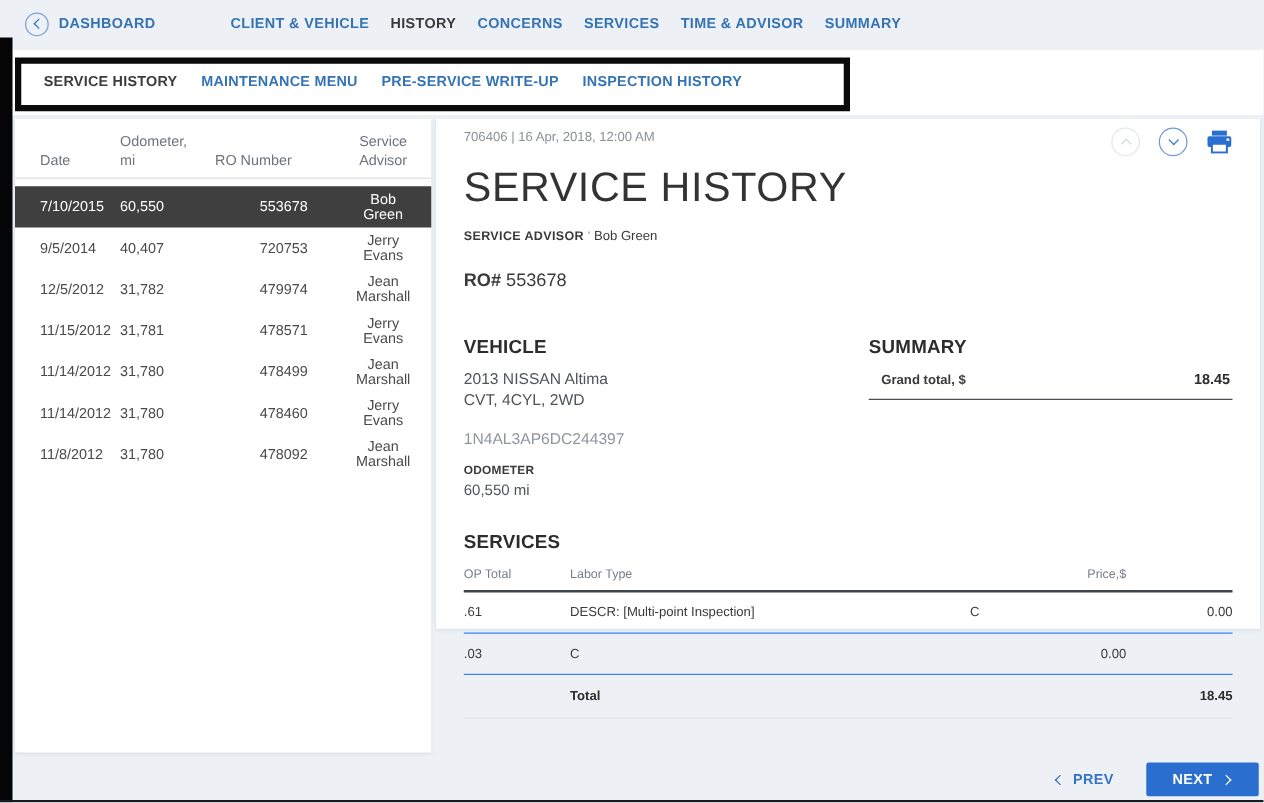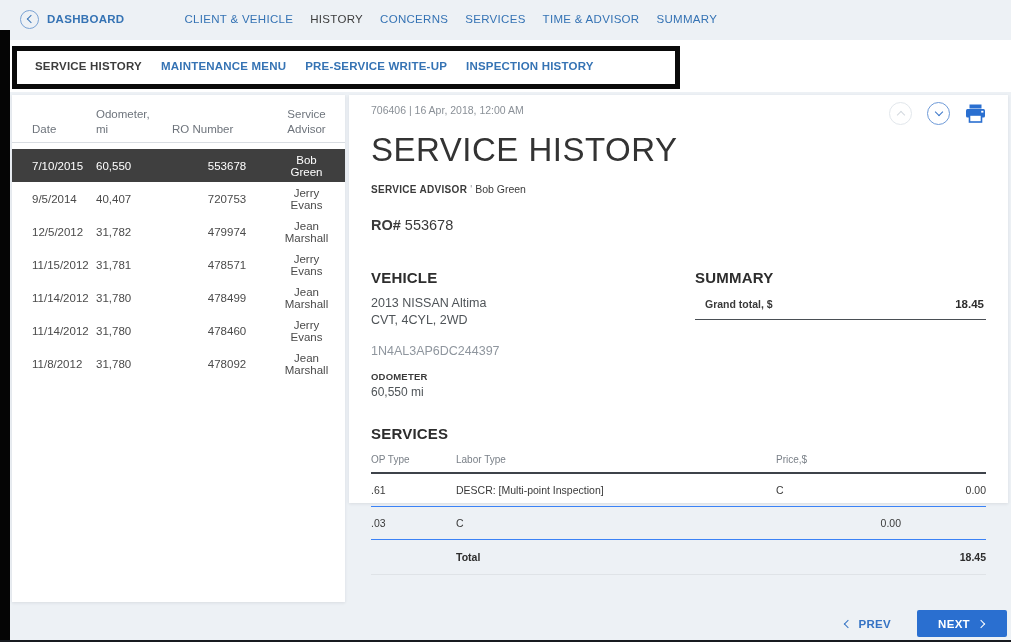--- a/index.html
+++ b/index.html
@@ -14,21 +14,21 @@
 
   
   .topnav { position:absolute; left:0; top:0; width:100%; height:38px; display:flex; align-items:center; }
   .back-group { display:flex; align-items:center; gap:8px; margin-left:20px; cursor:pointer; }
   .back-circle { width:19px; height:19px; border:1.4px solid #7ba3d4; border-radius:50%; display:flex; align-items:center; justify-content:center; }
   .chev { display:inline-block; width:6px; height:6px; border-right:1.6px solid #3b76b8; border-bottom:1.6px solid #3b76b8; }
   .chev.left { transform:rotate(135deg); margin-left:2px; }
   .chev.right { transform:rotate(-45deg); margin-right:2px; }
   .back-label { color:#3573b4; font-size:11.5px; font-weight:bold; letter-spacing:.3px; }
   .topnav-items { display:flex; gap:17px; margin-left:60px; }
-  .topnav-item { font-size:11.5px; font-weight:normal; letter-spacing:.3px; color:#3573b4; cursor:pointer; white-space:nowrap; }
+  .topnav-item { font-size:11.5px; font-weight:bold; letter-spacing:.3px; color:#3573b4; cursor:pointer; white-space:nowrap; }
   .topnav-item.active { color:#3c3c3c; cursor:default; }
 
   
   .subnav-strip { position:absolute; left:0; top:40px; width:100%; height:52px; background:#ffffff; }
   .subnav-items { position:absolute; left:35px; top:60px; display:flex; gap:19px; }
   .subnav-item { font-size:11.5px; font-weight:bold; letter-spacing:.2px; color:#3573b4; cursor:pointer; white-space:nowrap; }
   .subnav-item.active { color:#3c3c3c; cursor:default; }
 
   
   .card { position:absolute; background:#ffffff; box-shadow:0 1px 3px rgba(40,50,60,.10); }
@@ -76,21 +76,21 @@
   .veh-odo-value { margin-top:3px; font-size:12px; color:#4f5458; }
   .sum-row { display:flex; justify-content:space-between; align-items:baseline; margin-top:12px; padding:0 2px 9px 10px; border-bottom:1px solid #4a4f55; }
   .sum-label { font-size:10.5px; font-weight:bold; color:#3a3a3a; }
   .sum-value { font-size:11.5px; font-weight:bold; color:#2d2d2d; }
 
   
   .services { margin-top:26px; }
   .svc-table { margin-top:12px; }
   .svc-hrow { display:grid; grid-template-columns:85px 1fr 125px 85px; padding-bottom:7px; border-bottom:2px solid #3e434a; }
   .svc-hrow .h { font-size:10px; color:#7a8088; }
-  .svc-hrow .h.right { text-align:left; }
+  .svc-hrow .h.right { text-align:right; }
   .svc-row { display:grid; grid-template-columns:85px 1fr 125px 85px; align-items:center; height:33px; border-bottom:1px solid #3b82f6; font-size:10.5px; color:#3a3a3a; }
   .svc-row .price { text-align:right; font-weight:normal; font-size:10.5px; }
   .svc-total { display:grid; grid-template-columns:85px 1fr 125px 85px; align-items:center; height:35px; border-bottom:1px solid #dfe3e7; font-size:10.5px; }
   .svc-total .tl { font-weight:bold; color:#2d2d2d; }
   .svc-total .price { text-align:right; font-weight:bold; color:#2d2d2d; }
 
   
   .footer-nav { position:absolute; right:4px; bottom:5px; display:flex; align-items:center; gap:26px; }
   .prev-btn { display:flex; align-items:center; gap:7px; color:#3573c4; font-size:11.5px; font-weight:bold; letter-spacing:.3px; cursor:pointer; }
   .prev-btn .chev { border-color:#3573c4; width:6px; height:6px; }
@@ -227,21 +227,21 @@
           <span class="sum-label">Grand total, $</span>
           <span class="sum-value">18.45</span>
         </div>
       </div>
     </div>
 
     <div class="services">
       <div class="sec-heading">SERVICES</div>
       <div class="svc-table">
         <div class="svc-hrow">
-          <span class="h">OP Type</span>
+          <span class="h">OP Total</span>
           <span class="h">Labor Type</span>
           <span class="h right">Price,$</span>
         </div>
         <div class="svc-row">
           <span>.61</span>
           <span>DESCR: [Multi-point Inspection]</span>
           <span>C</span>
           <span class="price">0.00</span>
         </div>
         <div class="svc-row">

